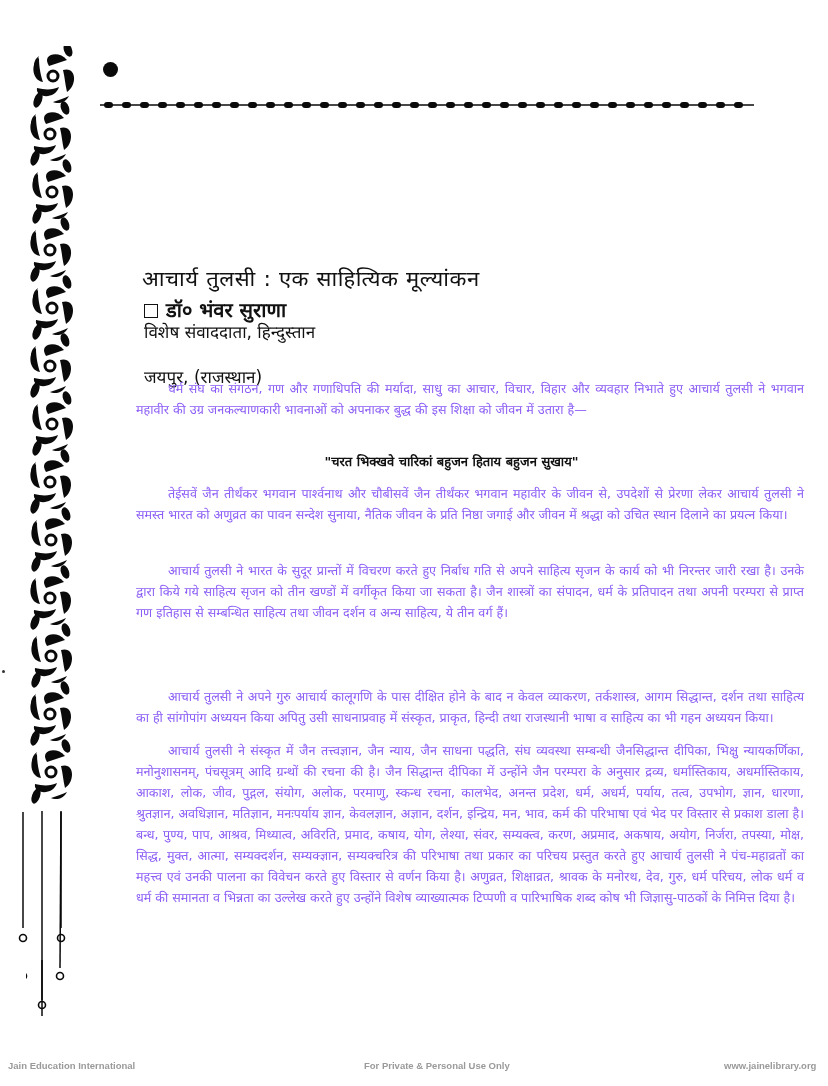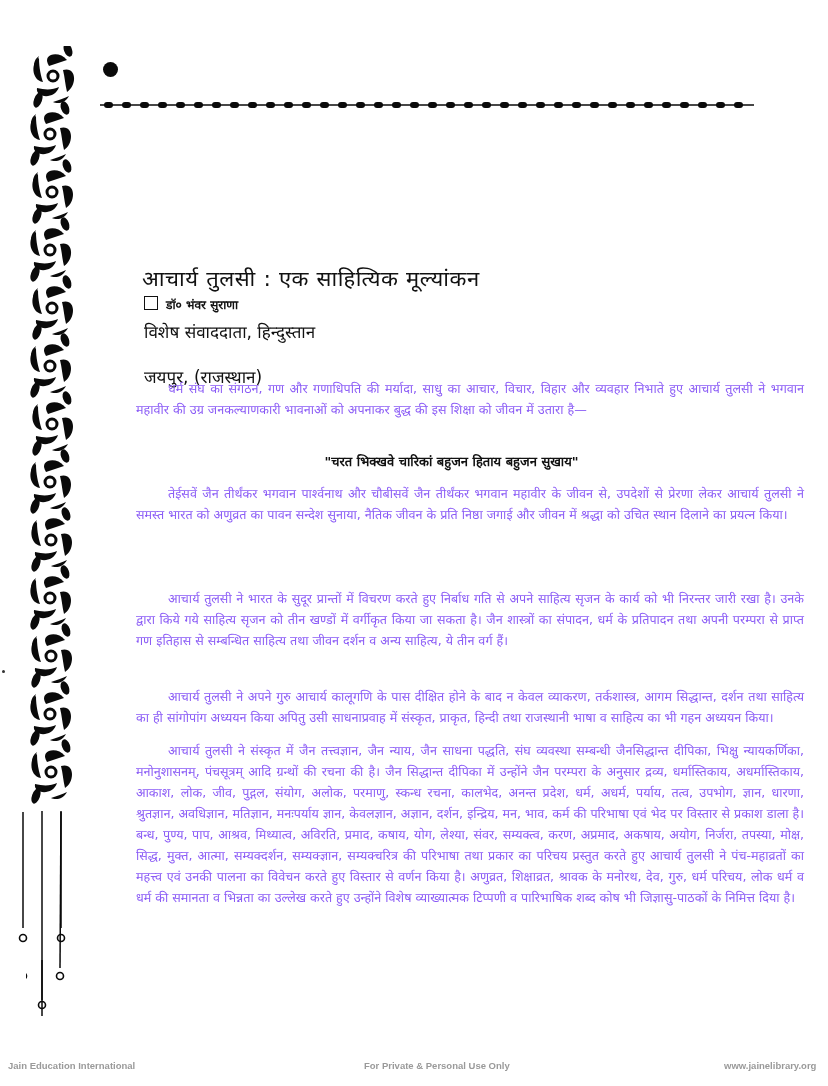--- a/index.html
+++ b/index.html
@@ -14,21 +14,21 @@
     position:absolute; left:103px; top:62px; width:15px; height:15px; border-radius:50%; background:#0a0a0a;
   }
   #rule {
     position:absolute; left:100px; top:100px; width:654px; height:10px;
   }
   #stray-dot { position:absolute; left:2px; top:670px; width:3px; height:3px; border-radius:50%; background:#333; }
   .title {
     position:absolute; left:142px; top:264px; font-size:21px; font-weight:normal; letter-spacing:0.5px;
     color:#111; white-space:nowrap; transform:scaleX(1.05); transform-origin:left;
   }
-  .byline { position:absolute; left:144px; top:296px; font-size:12px; font-weight:bold; white-space:nowrap; }
+  .byline { position:absolute; left:144px; top:296px; font-size:20px; font-weight:bold; white-space:nowrap; }
   .byline .box { display:inline-block; width:12px; height:12px; border:1.5px solid #111; vertical-align:-1px; margin-right:8px; }
   .affil { position:absolute; left:144px; font-size:17px; white-space:nowrap; }
   .para {
     position:absolute; left:136px; width:668px; font-size:12.6px; line-height:21px; text-align:justify;
     text-indent:32px; color:#8b5cf6;
   }
   .quote { position:absolute; left:0; width:828px; text-align:center; font-size:13px; font-weight:bold; padding-left:75px; box-sizing:border-box; }
 
   .footer { position:absolute; top:1060px; font-family:"Liberation Sans", sans-serif; font-size:9.5px; color:#9a9a9a;font-weight:bold; }
 </style>
@@ -126,19 +126,19 @@
 <div class="title">आचार्य तुलसी : एक साहित्यिक मूल्यांकन</div>
 <div class="byline">
   <span class="box"></span><span>डॉ० भंवर सुराणा</span>
 </div>
 <div class="affil" style="top:320px">विशेष संवाददाता, हिन्दुस्तान</div>
 <div class="affil" style="top:365px">जयपुर, (राजस्थान)</div>
 
 <div class="para" style="top:378px">धर्म संघ का संगठन, गण और गणाधिपति की मर्यादा, साधु का आचार, विचार, विहार और व्यवहार निभाते हुए आचार्य तुलसी ने भगवान महावीर की उग्र जनकल्याणकारी भावनाओं को अपनाकर बुद्ध की इस शिक्षा को जीवन में उतारा है—</div>
 <div class="quote" style="top:452px">"चरत भिक्खवे चारिकां बहुजन हिताय बहुजन सुखाय"</div>
 <div class="para" style="top:483px">तेईसवें जैन तीर्थंकर भगवान पार्श्वनाथ और चौबीसवें जैन तीर्थंकर भगवान महावीर के जीवन से, उपदेशों से प्रेरणा लेकर आचार्य तुलसी ने समस्त भारत को अणुव्रत का पावन सन्देश सुनाया, नैतिक जीवन के प्रति निष्ठा जगाई और जीवन में श्रद्धा को उचित स्थान दिलाने का प्रयत्न किया।</div>
-<div class="para" style="top:588px">आचार्य तुलसी ने भारत के सुदूर प्रान्तों में विचरण करते हुए निर्बाध गति से अपने साहित्य सृजन के कार्य को भी निरन्तर जारी रखा है। उनके द्वारा किये गये साहित्य सृजन को तीन खण्डों में वर्गीकृत किया जा सकता है। जैन शास्त्रों का संपादन, धर्म के प्रतिपादन तथा अपनी परम्परा से प्राप्त गण इतिहास से सम्बन्धित साहित्य तथा जीवन दर्शन व अन्य साहित्य, ये तीन वर्ग हैं।</div>
+<div class="para" style="top:560px">आचार्य तुलसी ने भारत के सुदूर प्रान्तों में विचरण करते हुए निर्बाध गति से अपने साहित्य सृजन के कार्य को भी निरन्तर जारी रखा है। उनके द्वारा किये गये साहित्य सृजन को तीन खण्डों में वर्गीकृत किया जा सकता है। जैन शास्त्रों का संपादन, धर्म के प्रतिपादन तथा अपनी परम्परा से प्राप्त गण इतिहास से सम्बन्धित साहित्य तथा जीवन दर्शन व अन्य साहित्य, ये तीन वर्ग हैं।</div>
 <div class="para" style="top:686px">आचार्य तुलसी ने अपने गुरु आचार्य कालूगणि के पास दीक्षित होने के बाद न केवल व्याकरण, तर्कशास्त्र, आगम सिद्धान्त, दर्शन तथा साहित्य का ही सांगोपांग अध्ययन किया अपितु उसी साधनाप्रवाह में संस्कृत, प्राकृत, हिन्दी तथा राजस्थानी भाषा व साहित्य का भी गहन अध्ययन किया।</div>
 <div class="para" style="top:740px">आचार्य तुलसी ने संस्कृत में जैन तत्त्वज्ञान, जैन न्याय, जैन साधना पद्धति, संघ व्यवस्था सम्बन्धी जैनसिद्धान्त दीपिका, भिक्षु न्यायकर्णिका, मनोनुशासनम्, पंचसूत्रम् आदि ग्रन्थों की रचना की है। जैन सिद्धान्त दीपिका में उन्होंने जैन परम्परा के अनुसार द्रव्य, धर्मास्तिकाय, अधर्मास्तिकाय, आकाश, लोक, जीव, पुद्गल, संयोग, अलोक, परमाणु, स्कन्ध रचना, कालभेद, अनन्त प्रदेश, धर्म, अधर्म, पर्याय, तत्व, उपभोग, ज्ञान, धारणा, श्रुतज्ञान, अवधिज्ञान, मतिज्ञान, मनःपर्याय ज्ञान, केवलज्ञान, अज्ञान, दर्शन, इन्द्रिय, मन, भाव, कर्म की परिभाषा एवं भेद पर विस्तार से प्रकाश डाला है। बन्ध, पुण्य, पाप, आश्रव, मिथ्यात्व, अविरति, प्रमाद, कषाय, योग, लेश्या, संवर, सम्यक्त्व, करण, अप्रमाद, अकषाय, अयोग, निर्जरा, तपस्या, मोक्ष, सिद्ध, मुक्त, आत्मा, सम्यक्दर्शन, सम्यक्ज्ञान, सम्यक्चरित्र की परिभाषा तथा प्रकार का परिचय प्रस्तुत करते हुए आचार्य तुलसी ने पंच-महाव्रतों का महत्त्व एवं उनकी पालना का विवेचन करते हुए विस्तार से वर्णन किया है। अणुव्रत, शिक्षाव्रत, श्रावक के मनोरथ, देव, गुरु, धर्म परिचय, लोक धर्म व धर्म की समानता व भिन्नता का उल्लेख करते हुए उन्होंने विशेष व्याख्यात्मक टिप्पणी व पारिभाषिक शब्द कोष भी जिज्ञासु-पाठकों के निमित्त दिया है।</div>
 
 <div class="footer" style="left:8px">Jain Education International</div>
 <div class="footer" style="left:364px">For Private &amp; Personal Use Only</div>
 <div class="footer" style="left:724px">www.jainelibrary.org</div>
 
 </body></html>

